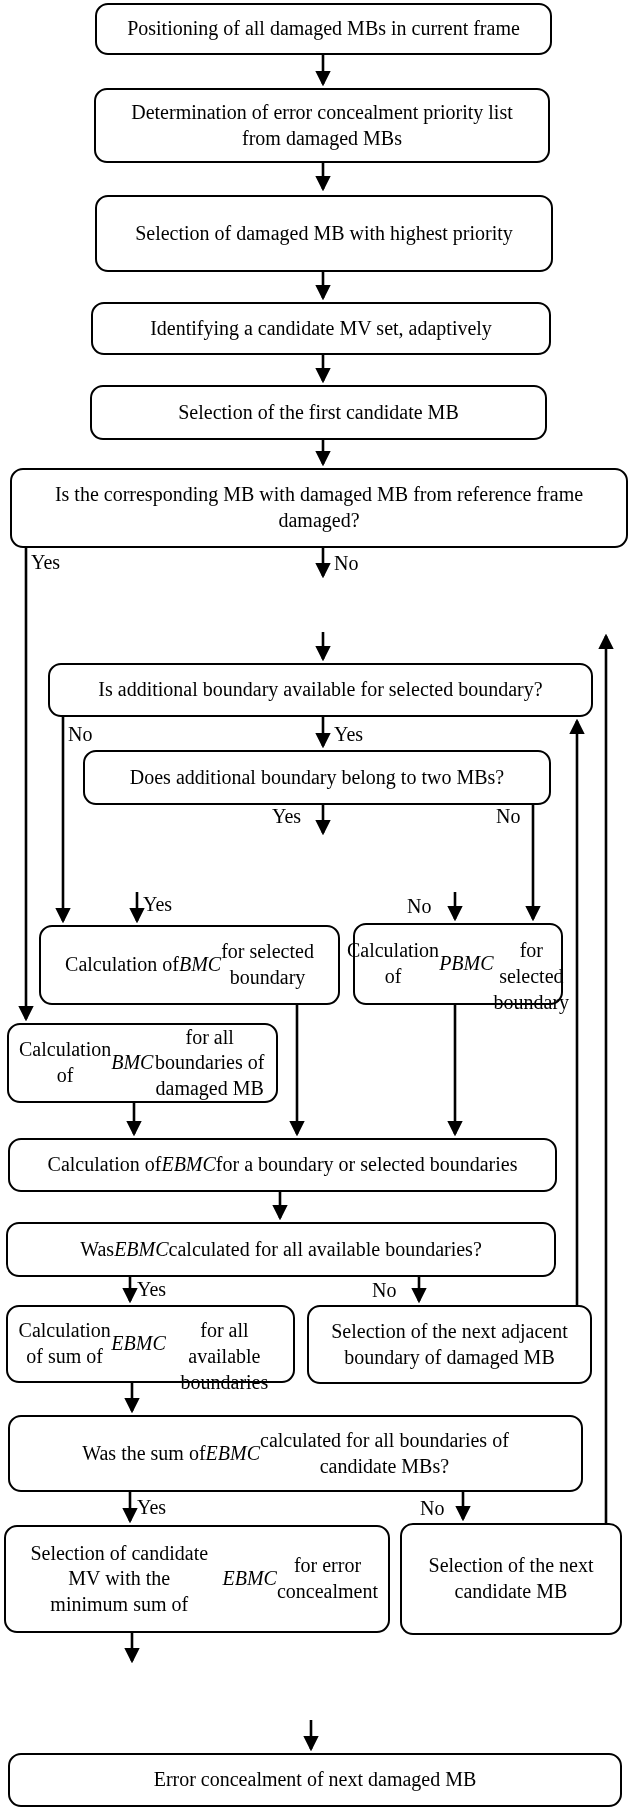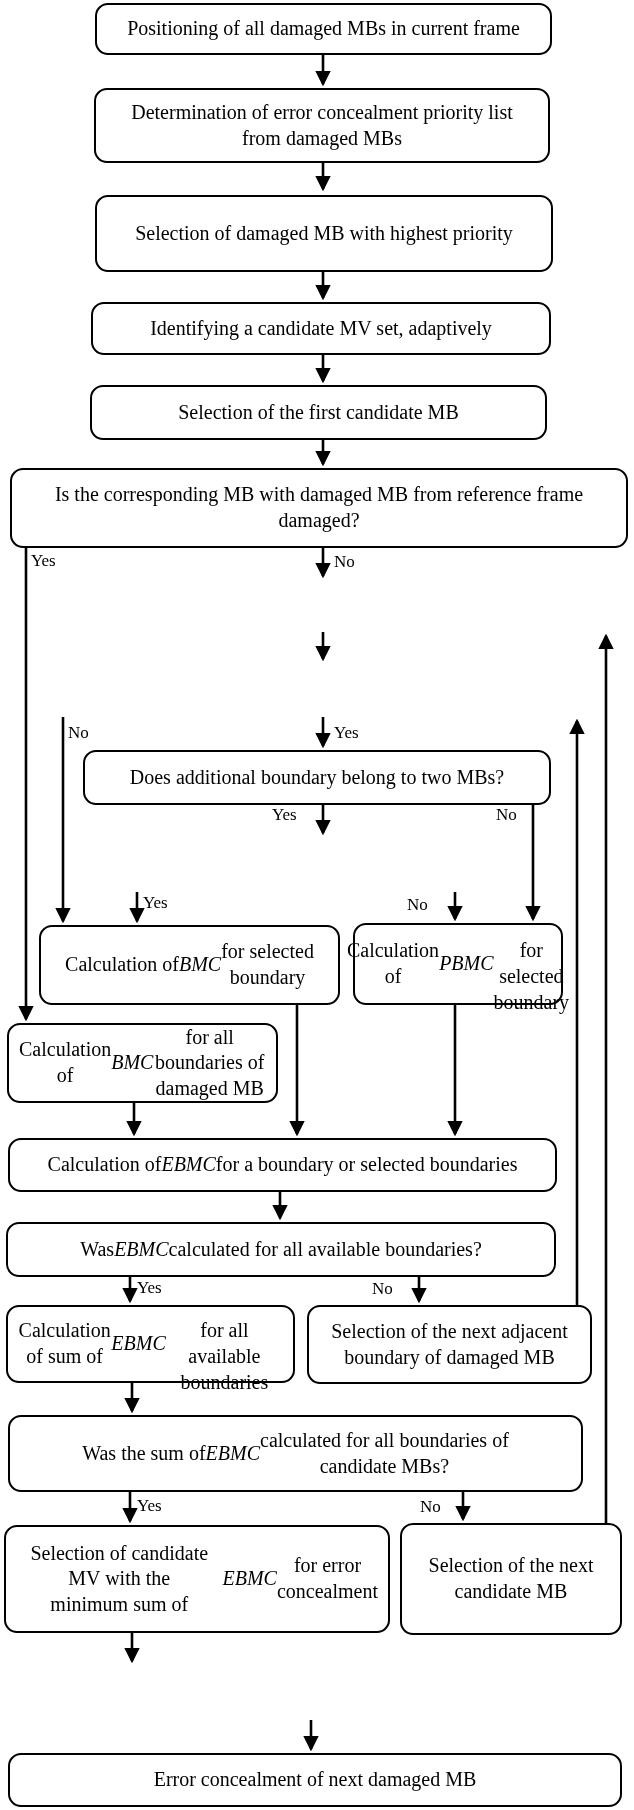--- a/index.html
+++ b/index.html
@@ -23,21 +23,21 @@
     justify-content:center;
     text-align:center;
     white-space:pre-line;
     font-size:20px;
     line-height:1.28;
     padding:0 10px;
   }
   .box.tight{padding:0 3px;}
   .blabel{
     position:absolute;
-    font-size:17px;
+    font-size:20px;
     line-height:1;
     white-space:nowrap;
   }
   .rich em{}
 </style>
 </head>
 <body>
 
 <div class="canvas">
 
@@ -79,20 +79,21 @@
   </svg>
 
   <div class="box rich" style="left:95px;top:3px;width:457px;height:52px">Positioning of all damaged MBs in current frame</div>
   <div class="box rich" style="left:94px;top:88px;width:456px;height:75px">Determination of error concealment priority list
 from damaged MBs</div>
   <div class="box rich" style="left:95px;top:195px;width:458px;height:77px">Selection of damaged MB with highest priority</div>
   <div class="box rich" style="left:91px;top:302px;width:460px;height:53px">Identifying a candidate MV set, adaptively</div>
   <div class="box rich" style="left:90px;top:385px;width:457px;height:55px">Selection of the first candidate MB</div>
   <div class="box rich" style="left:10px;top:468px;width:618px;height:80px">Is the corresponding MB with damaged MB from reference frame
 damaged?</div>
+  <div class="box rich" style="left:48px;top:663px;width:545px;height:54px">Is additional boundary available for selected boundary?</div>
   <div class="box rich" style="left:83px;top:750px;width:468px;height:55px">Does additional boundary belong to two MBs?</div>
   <div class="box rich" style="left:39px;top:925px;width:301px;height:80px">Calculation of <em>BMC</em> for selected
 boundary</div>
   <div class="box rich tight" style="left:353px;top:923px;width:210px;height:82px">Calculation of <em>PBMC</em>
 for selected boundary</div>
   <div class="box rich" style="left:7px;top:1023px;width:271px;height:80px">Calculation of <em>BMC</em> for all
 boundaries of damaged MB</div>
   <div class="box rich" style="left:8px;top:1138px;width:549px;height:54px">Calculation of <em>EBMC</em> for a boundary or selected boundaries</div>
   <div class="box rich" style="left:6px;top:1222px;width:550px;height:55px">Was <em>EBMC</em> calculated for all available boundaries?</div>
   <div class="box rich" style="left:6px;top:1305px;width:289px;height:78px">Calculation of sum of <em>EBMC</em>

